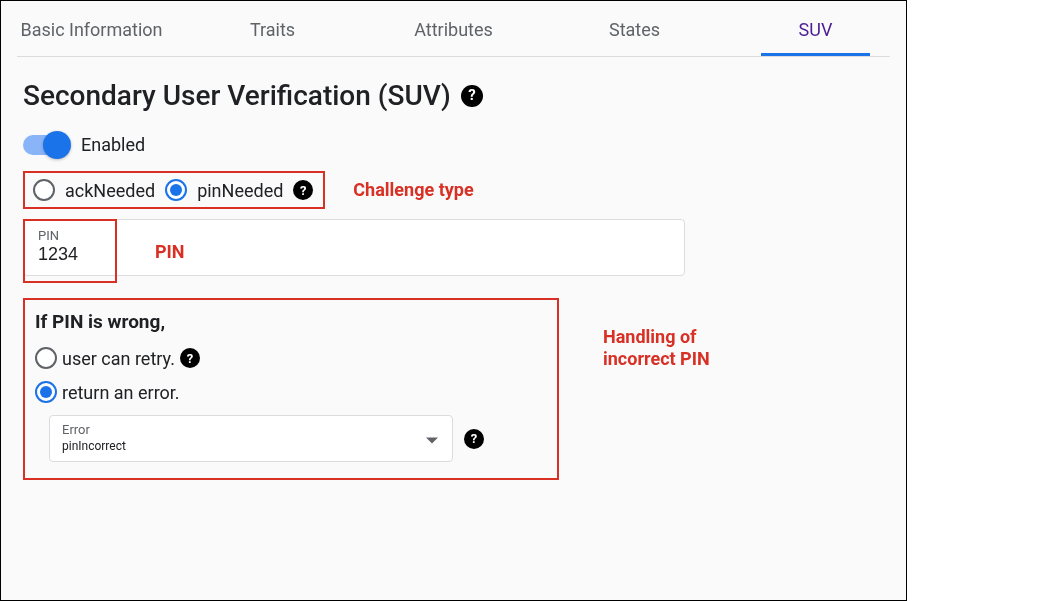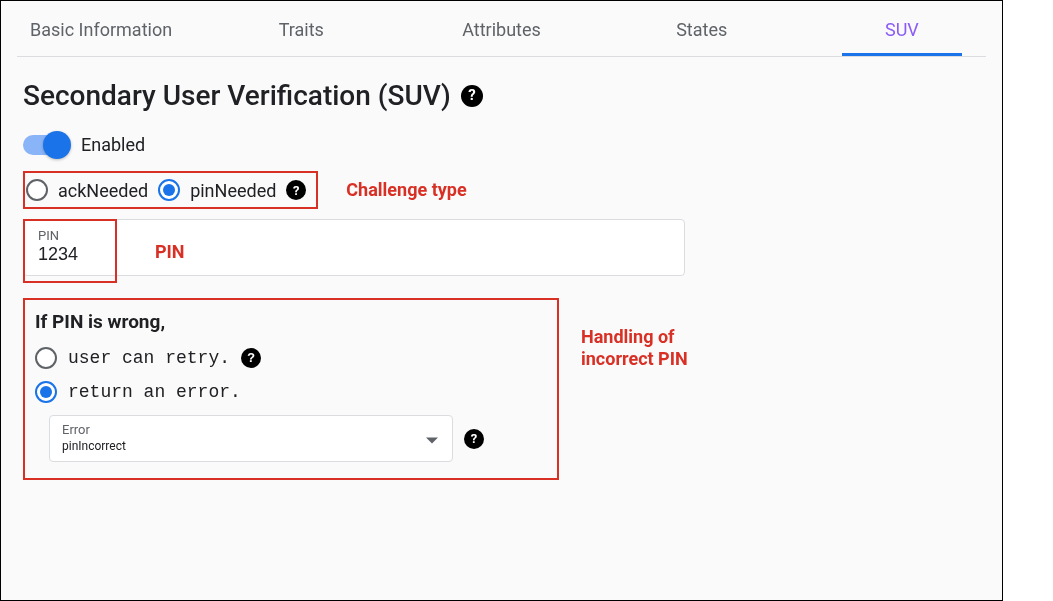--- a/index.html
+++ b/index.html
@@ -8,21 +8,21 @@
       padding: 0;
     }
     body {
       font-family: Roboto, "Helvetica Neue", Arial, sans-serif;
       background: #fff;
       color: #202124;
       font-size: 16px;
     }
     .frame {
       border: 1px solid #000;
-      width: 1003px;
+      width: 907px;
       height: 601px;
       background: #fafafa;
       position: relative;
       overflow: hidden;
     }
     
     .tabs {
       display: flex;
       height: 56px;
       align-items: center;
@@ -41,21 +41,21 @@
     .tab {
       flex: 1;
       text-align: center;
       color: #5f6368;
       font-size: 18px;
       padding: 16px 8px;
       cursor: pointer;
       position: relative;
     }
     .tab.active {
-      color: #8b5cf6;
+      color: #4c1d95;
     }
     .tab.active::after {
       content: "";
       position: absolute;
       left: 20%;
       right: 20%;
       bottom: 0;
       height: 3px;
       background: #1a73e8;
       z-index: 2;
@@ -140,36 +140,35 @@
     .radio.checked::after {
       content: "";
       width: 12px;
       height: 12px;
       border-radius: 50%;
       background: #1a73e8;
     }
     .row {
       display: flex;
       align-items: center;
-      gap: 11px;
-      font-family: Liberation Mono, monospace;
+      gap: 5px;
     }
     .radio-label {
       font-size: 18px;
       color: #202124;
     }
     
     .callout-box {
       border: 2px solid #d93025;
     }
     .challenge-box {
       display: inline-flex;
       align-items: center;
       gap: 10px;
-      padding: 6px 10px 6px 1px;
+      padding: 6px 10px 6px 8px;
     }
     .pin-label-box {
       position: absolute;
       border: 2px solid #d93025;
       width: 94px;
       height: 64px;
       pointer-events: none;
     }
     .annotation {
       color: #d93025;
@@ -325,20 +324,20 @@
         <div class="select-row">
           <div class="select">
             <div class="field-label">Error</div>
             <div class="sel-value">pinIncorrect</div>
             <div class="chevron"></div>
           </div>
           <span class="help-icon small">?</span>
         </div>
       </div>
 
-      <div class="annotation side-ann" style="left:558px; top:28px;">
+      <div class="annotation side-ann" style="left:580px; top:28px;">
         <div>Handling of</div>
         <div>incorrect PIN</div>
       </div>
     </div>
 
   </div>
 </div>
 
 </body></html>

